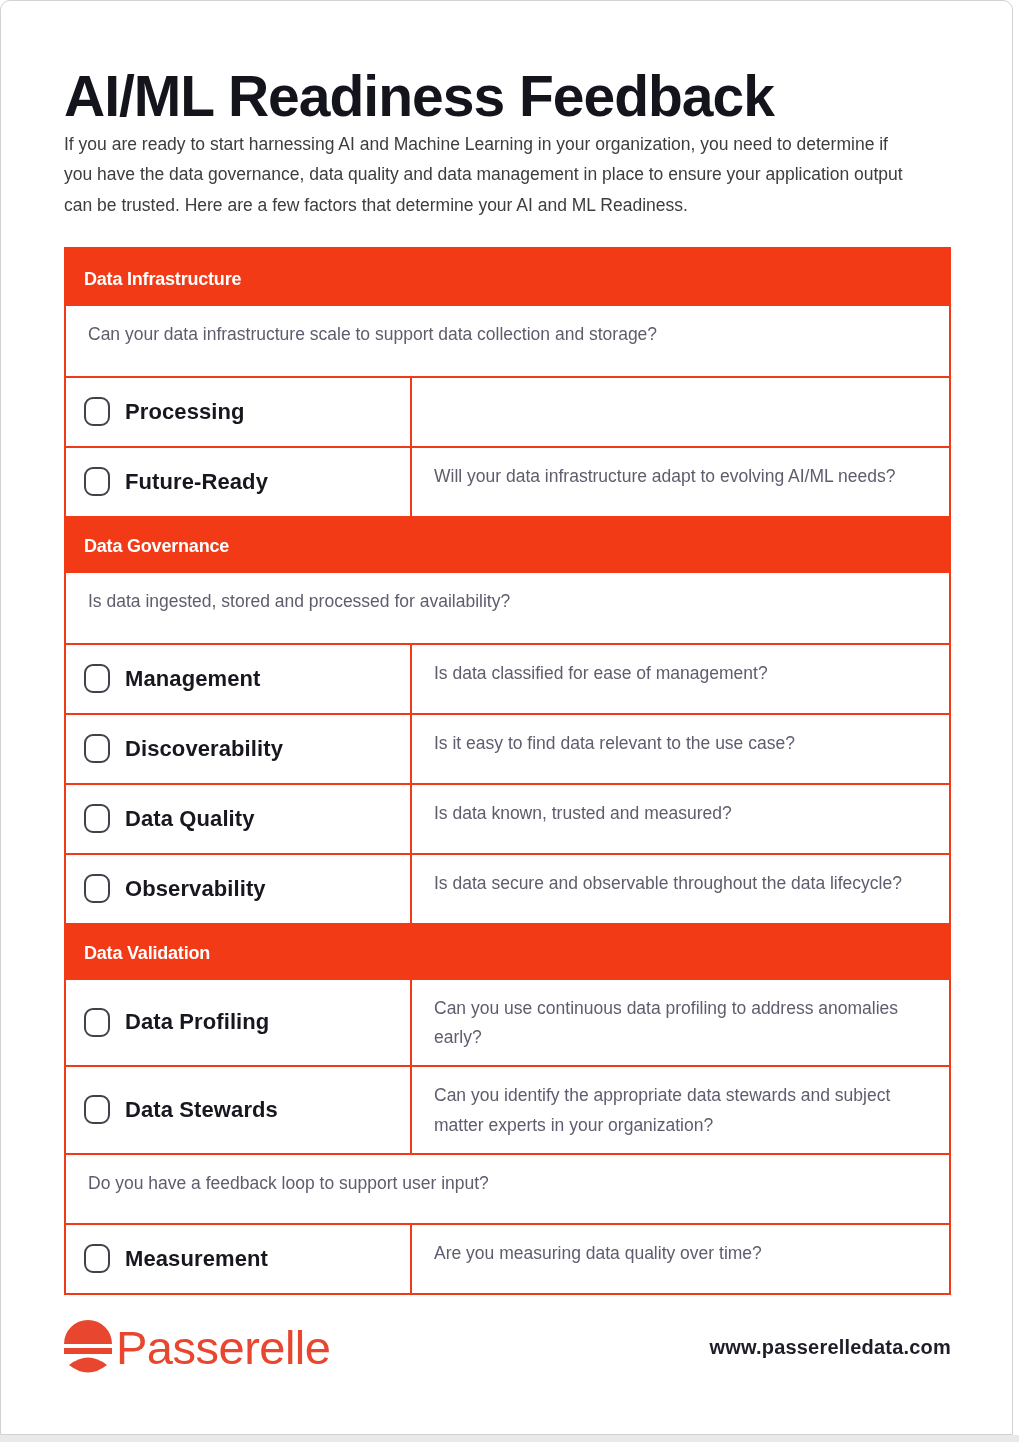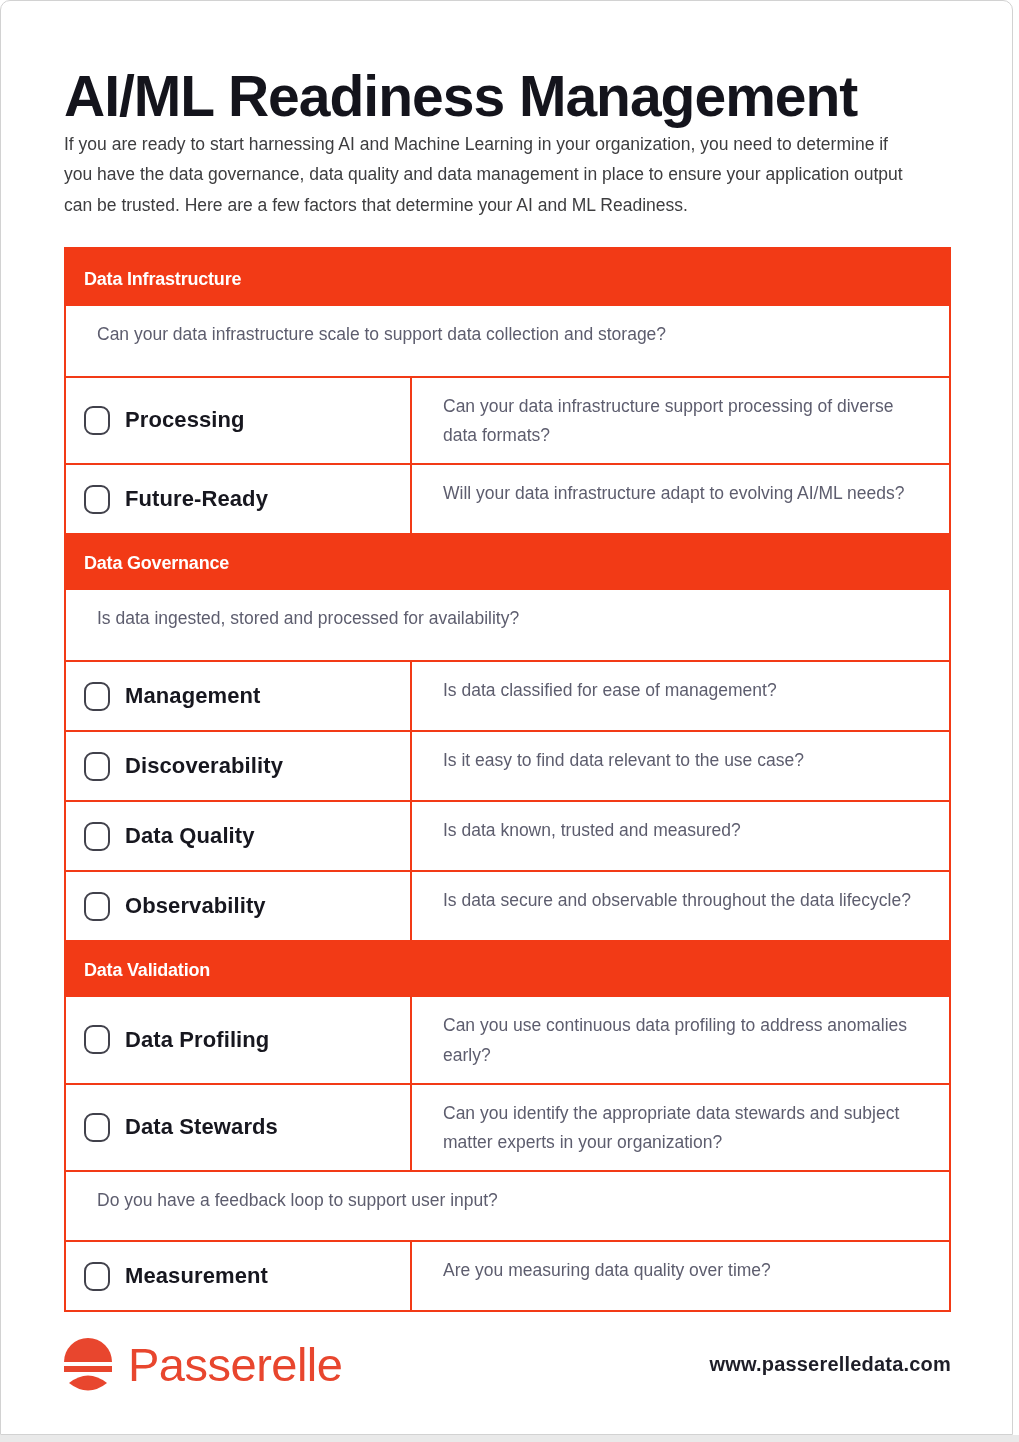--- a/index.html
+++ b/index.html
@@ -49,55 +49,54 @@
     border-right: 2px solid var(--accent);
   }
   .checkbox {
     width: 26px; height: 29px; flex: 0 0 26px;
     border: 2.5px solid #41414b; border-radius: 9px;
     background: #ffffff; cursor: pointer;
   }
   .row-label { font-size: 22px; font-weight: 600; color: #17171f; letter-spacing: 0.1px; }
   .cell-question {
     flex: 1; padding: 14px 22px 12px 22px;
-    font-size: 17.5px; line-height: 1.7; color: #5d5d6e; margin-left: 9px;
+    font-size: 17.5px; line-height: 1.7; color: #5d5d6e;
   }
 
   .footer {
     margin-top: 25px;
     display: flex; align-items: center; justify-content: space-between;
   }
-  .brand { display: flex; align-items: center; gap: 16px; }
+  .brand { display: flex; align-items: center; gap: 4px; }
   .brand-icon { display: block; }
   .brand-name {
     font-size: 47px; font-weight: 500; color: #e8462e; letter-spacing: -0.5px;
   }
   .website { font-size: 20px; font-weight: 700; color: #1e1e28; letter-spacing: 0.2px; }
 </style>
 </head>
 <body>
 
 <div class="sheet">
   <div class="content">
 
-    <h1 class="doc-title">AI/ML Readiness Management</h1>
+    <h1 class="doc-title">AI/ML Readiness Feedback</h1>
 
     <p class="intro">If you are ready to start harnessing AI and Machine Learning in your organization, you need to determine if you have the data governance, data quality and data management in place to ensure your application output can be trusted. Here are a few factors that determine your AI and ML Readiness.</p>
 
     <div class="checklist">
         <div class="section-header">Data Infrastructure</div>
         <div class="row">
           <div class="cell-question">Can your data infrastructure scale to support data collection and storage?</div>
         </div>
         <div class="row">
           <div class="cell-label">
             <span class="checkbox" role="checkbox" aria-checked="false"></span>
             <span class="row-label">Processing</span>
           </div>
-          <div class="cell-question">Can your data infrastructure support processing of diverse data formats?</div>
         </div>
         <div class="row">
           <div class="cell-label">
             <span class="checkbox" role="checkbox" aria-checked="false"></span>
             <span class="row-label">Future-Ready</span>
           </div>
           <div class="cell-question">Will your data infrastructure adapt to evolving AI/ML needs?</div>
         </div>
         <div class="section-header">Data Governance</div>
         <div class="row">

